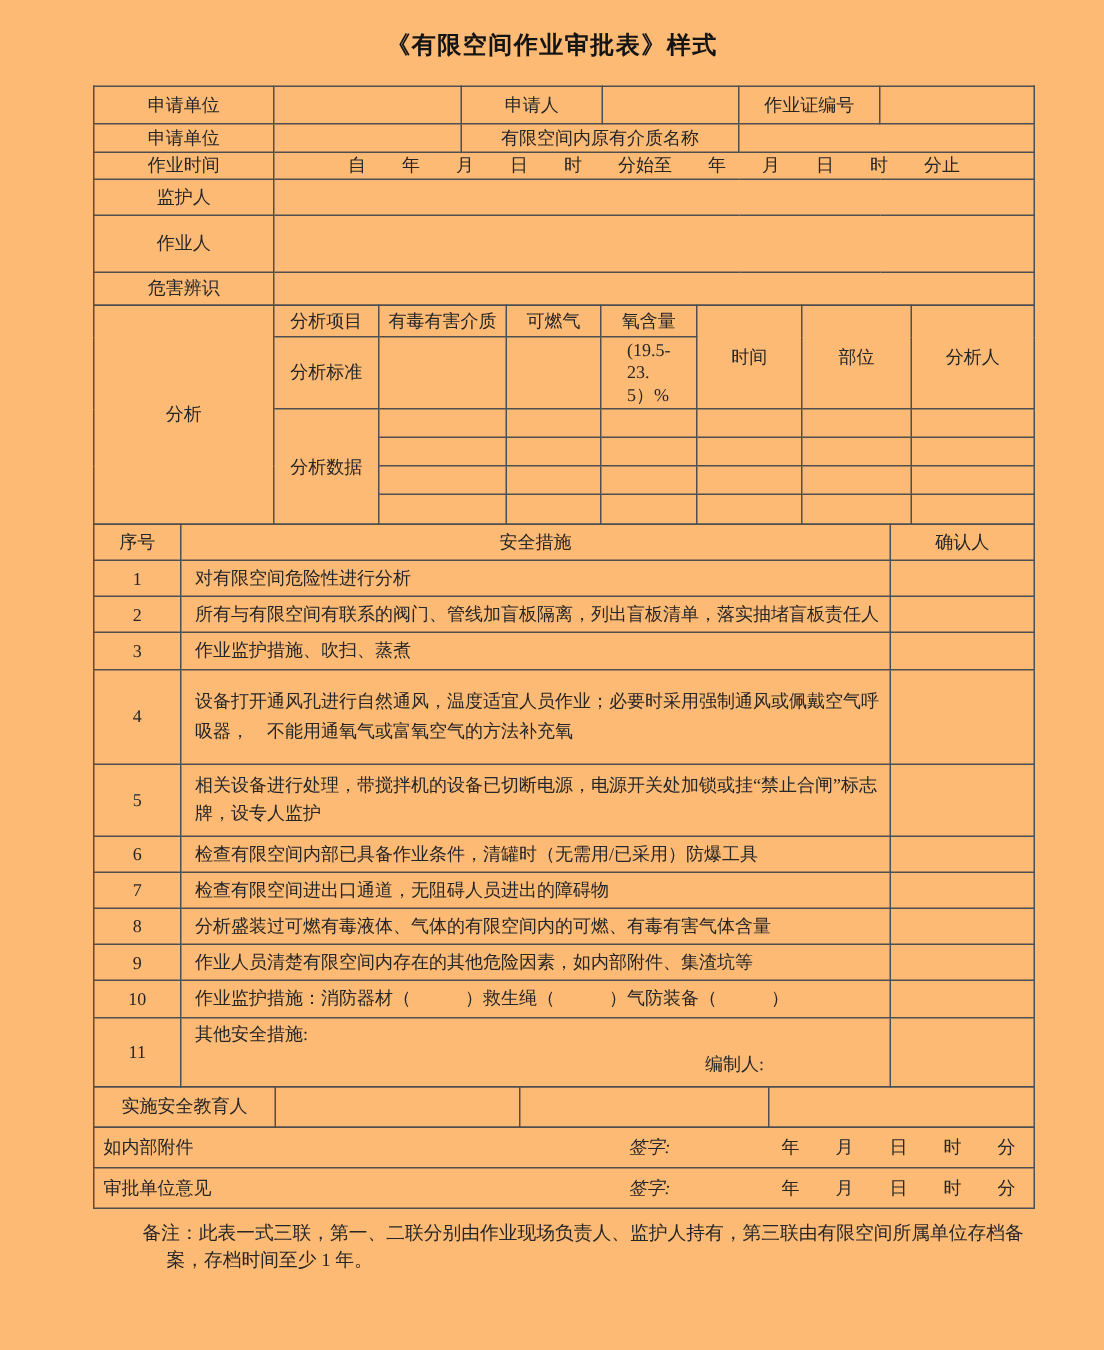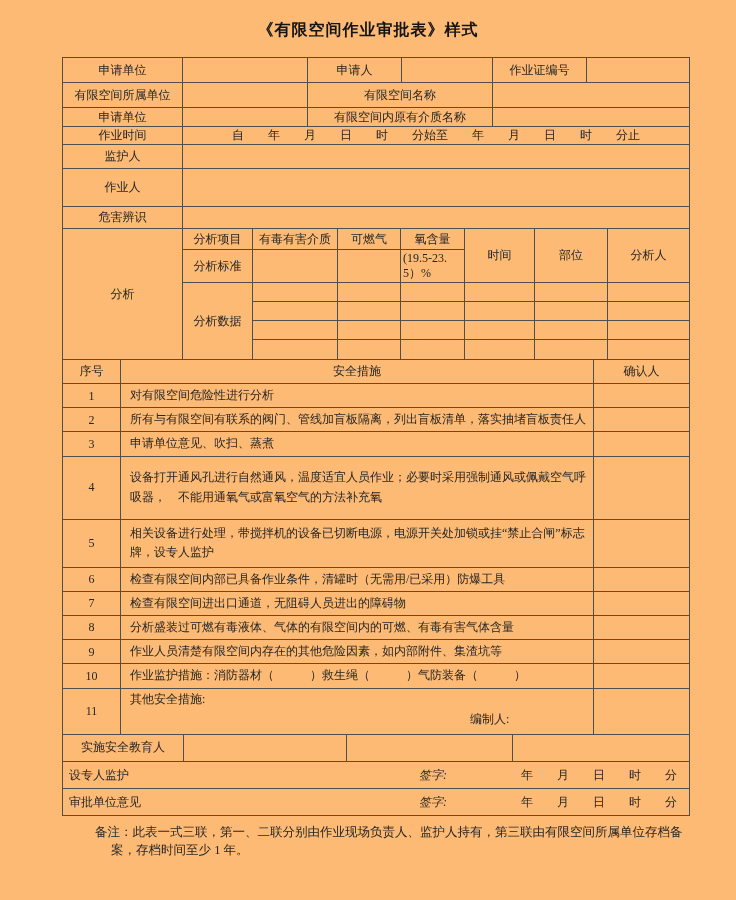--- a/index.html
+++ b/index.html
@@ -41,21 +41,21 @@
     overflow:hidden;
     word-break:break-all;
   }
   td.measure {
     text-align:left;
     padding:2px 6px 2px 9px;
     line-height:1.6;
   }
   td.oxy {
     text-align:left;
-    padding:1px 2px;
+    padding:1px 17px;
     line-height:1.25;
   }
   td.topleft { vertical-align:top; text-align:left; padding:2px 6px 2px 9px; }
   .compiler-line { margin-left:340px; margin-top:4px; }
   td.opinion { padding:0; }
   .op-wrap { position:relative; height:100%; width:100%; }
   .op-label { position:absolute; left:6px; top:50%; transform:translateY(-50%); }
   .op-sign  { position:absolute; left:356px; top:50%; transform:translateY(-50%);font-style:italic; }
   .op-date  { position:absolute; right:12px; top:50%; transform:translateY(-50%); }
   .footnote {
@@ -86,26 +86,20 @@
     </colgroup>
     <tbody>
         <tr style="height:25px">
       <td>申请单位</td>
       <td></td>
       <td>申请人</td>
       <td></td>
       <td>作业证编号</td>
       <td></td>
     </tr>
-    <tr style="height:25px">
-      <td>有限空间所属单位</td>
-      <td></td>
-      <td colspan="2">有限空间名称</td>
-      <td colspan="2"></td>
-    </tr>
     <tr style="height:19px">
       <td>申请单位</td>
       <td></td>
       <td colspan="2">有限空间内原有介质名称</td>
       <td colspan="2"></td>
     </tr>
     <tr style="height:18px">
       <td>作业时间</td>
       <td colspan="5">自　　年　　月　　日　　时　　分始至　　年　　月　　日　　时　　分止</td>
     </tr>
@@ -205,21 +199,21 @@
       <td class="measure">对有限空间危险性进行分析</td>
       <td></td>
     </tr>
     <tr style="height:23px">
       <td>2</td>
       <td class="measure">所有与有限空间有联系的阀门、管线加盲板隔离，列出盲板清单，落实抽堵盲板责任人</td>
       <td></td>
     </tr>
     <tr style="height:24px">
       <td>3</td>
-      <td class="measure">申请单位意见、吹扫、蒸煮</td>
+      <td class="measure">作业监护措施、吹扫、蒸煮</td>
       <td></td>
     </tr>
     <tr style="height:63px">
       <td>4</td>
       <td class="measure">设备打开通风孔进行自然通风，温度适宜人员作业；必要时采用强制通风或佩戴空气呼吸器，　不能用通氧气或富氧空气的方法补充氧</td>
       <td></td>
     </tr>
     <tr style="height:48px">
       <td>5</td>
       <td class="measure">相关设备进行处理，带搅拌机的设备已切断电源，电源开关处加锁或挂“禁止合闸”标志牌，设专人监护</td>
@@ -279,21 +273,21 @@
     </table>
 
   <table class="t5">
     <colgroup>
         <col style="width:627px">
       </colgroup>
     <tbody>
         <tr style="height:27px">
       <td class="opinion">
         <div class="op-wrap">
-          <span class="op-label">设专人监护</span>
+          <span class="op-label">如内部附件</span>
           <span class="op-sign">签字:</span>
           <span class="op-date">年　　月　　日　　时　　分</span>
         </div>
       </td>
     </tr>
     <tr style="height:27px">
       <td class="opinion">
         <div class="op-wrap">
           <span class="op-label">审批单位意见</span>
           <span class="op-sign">签字:</span>

